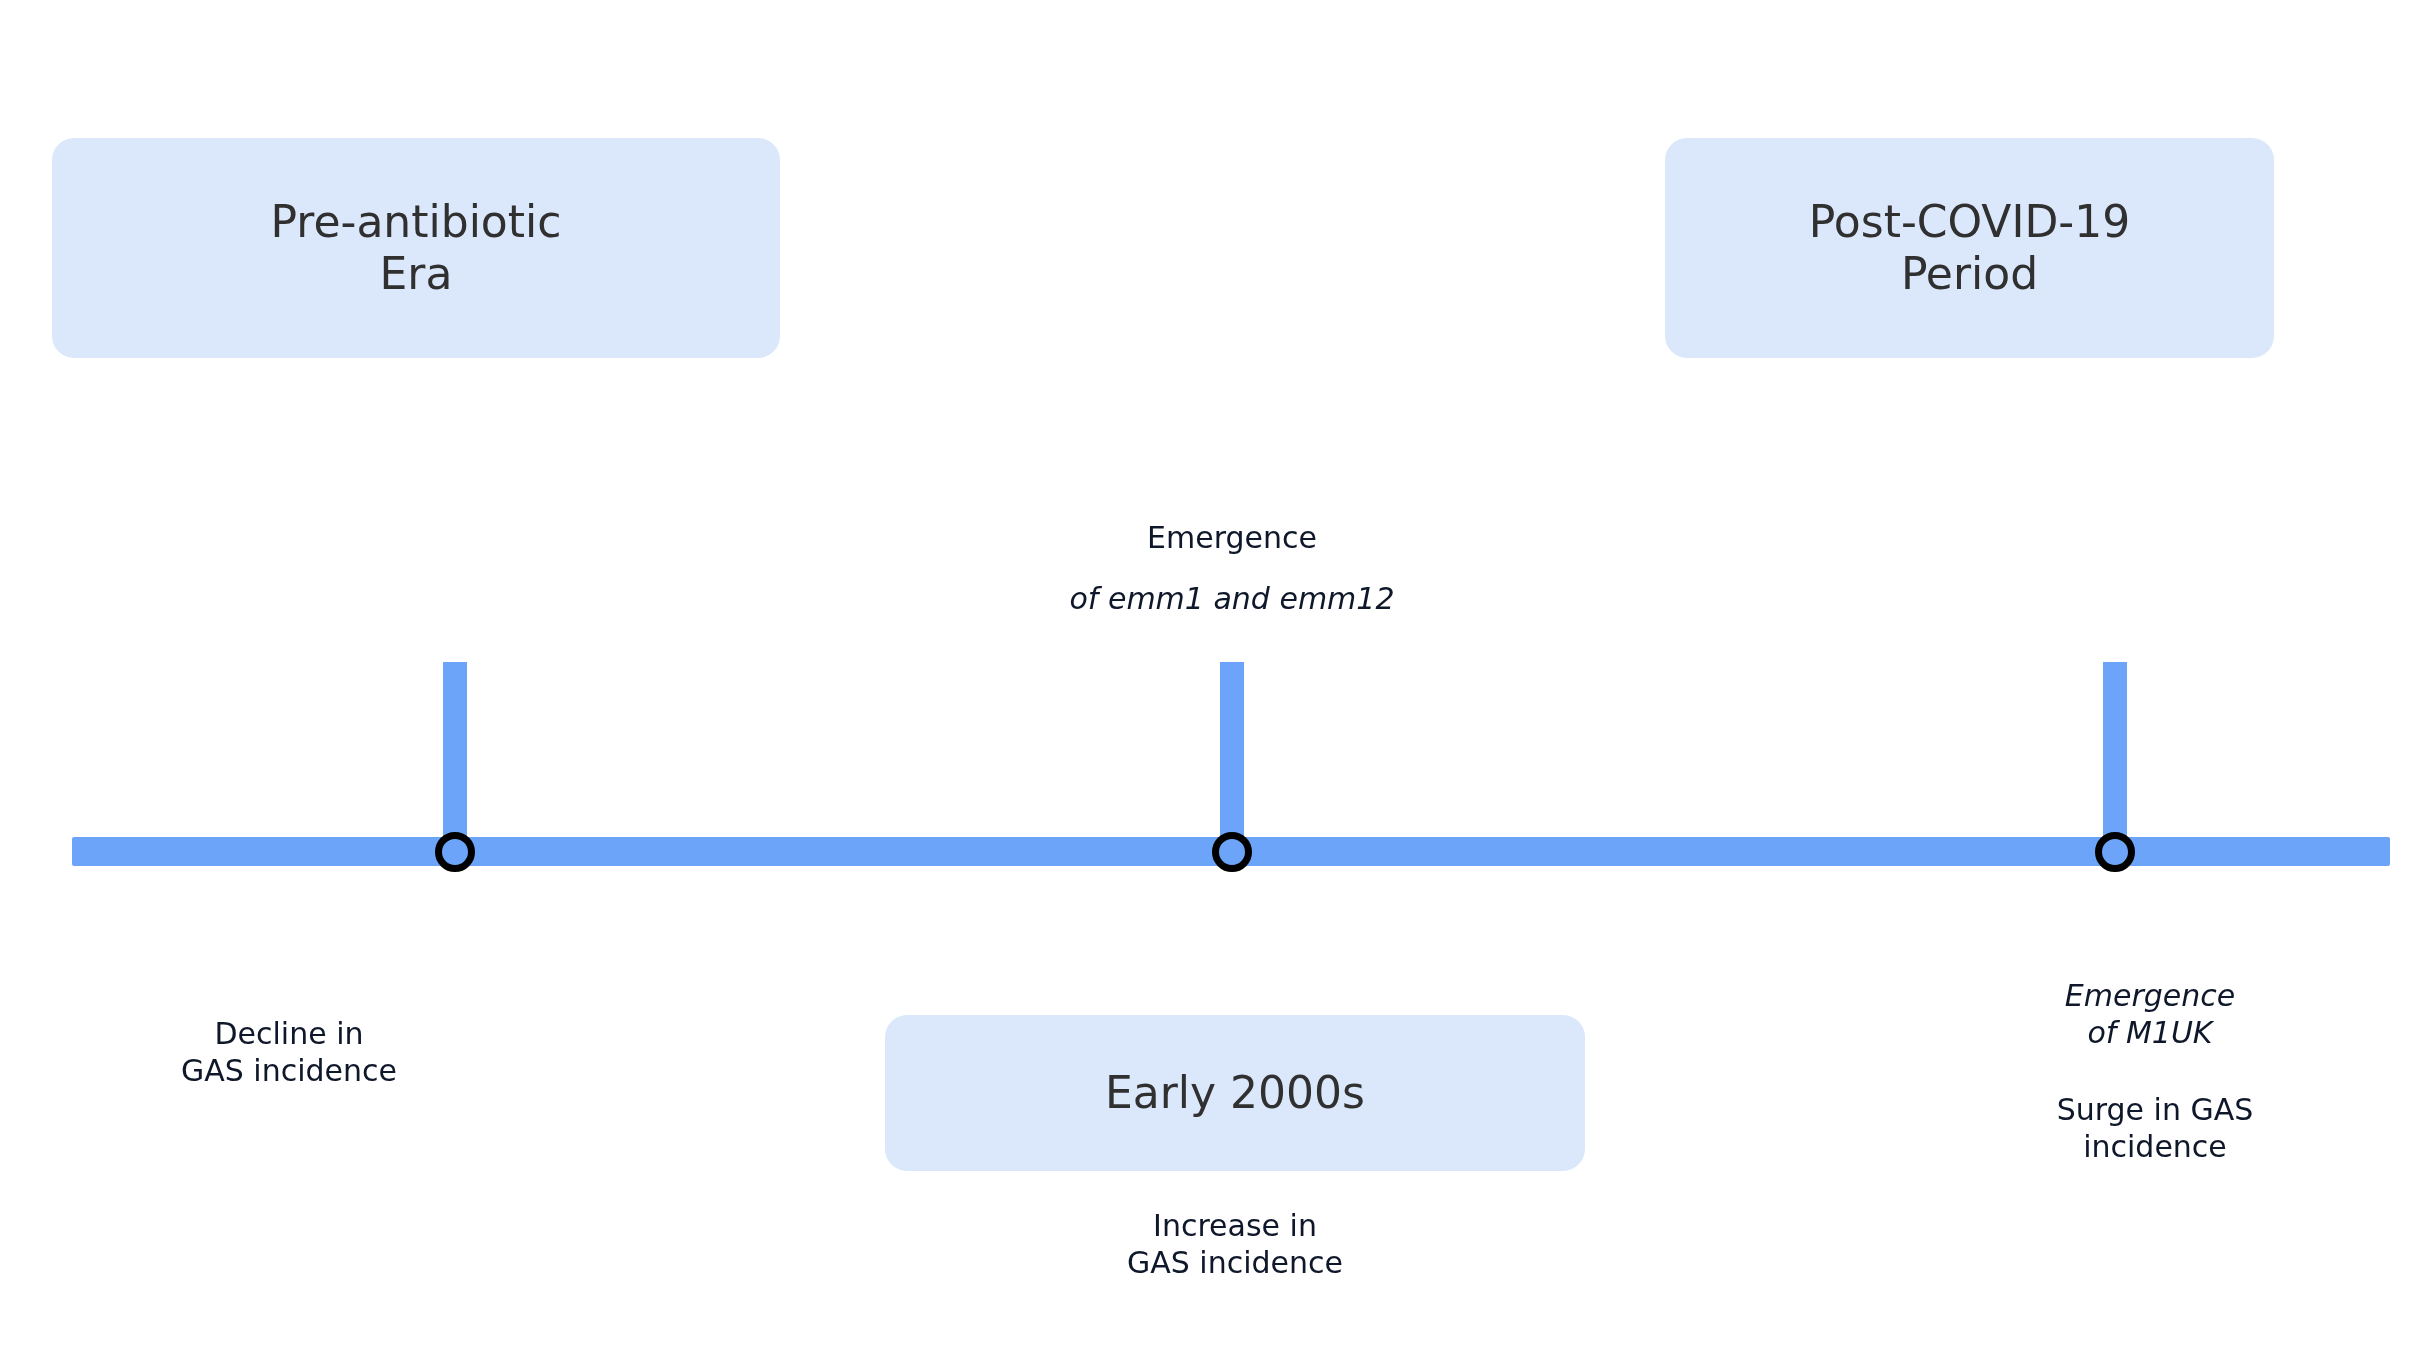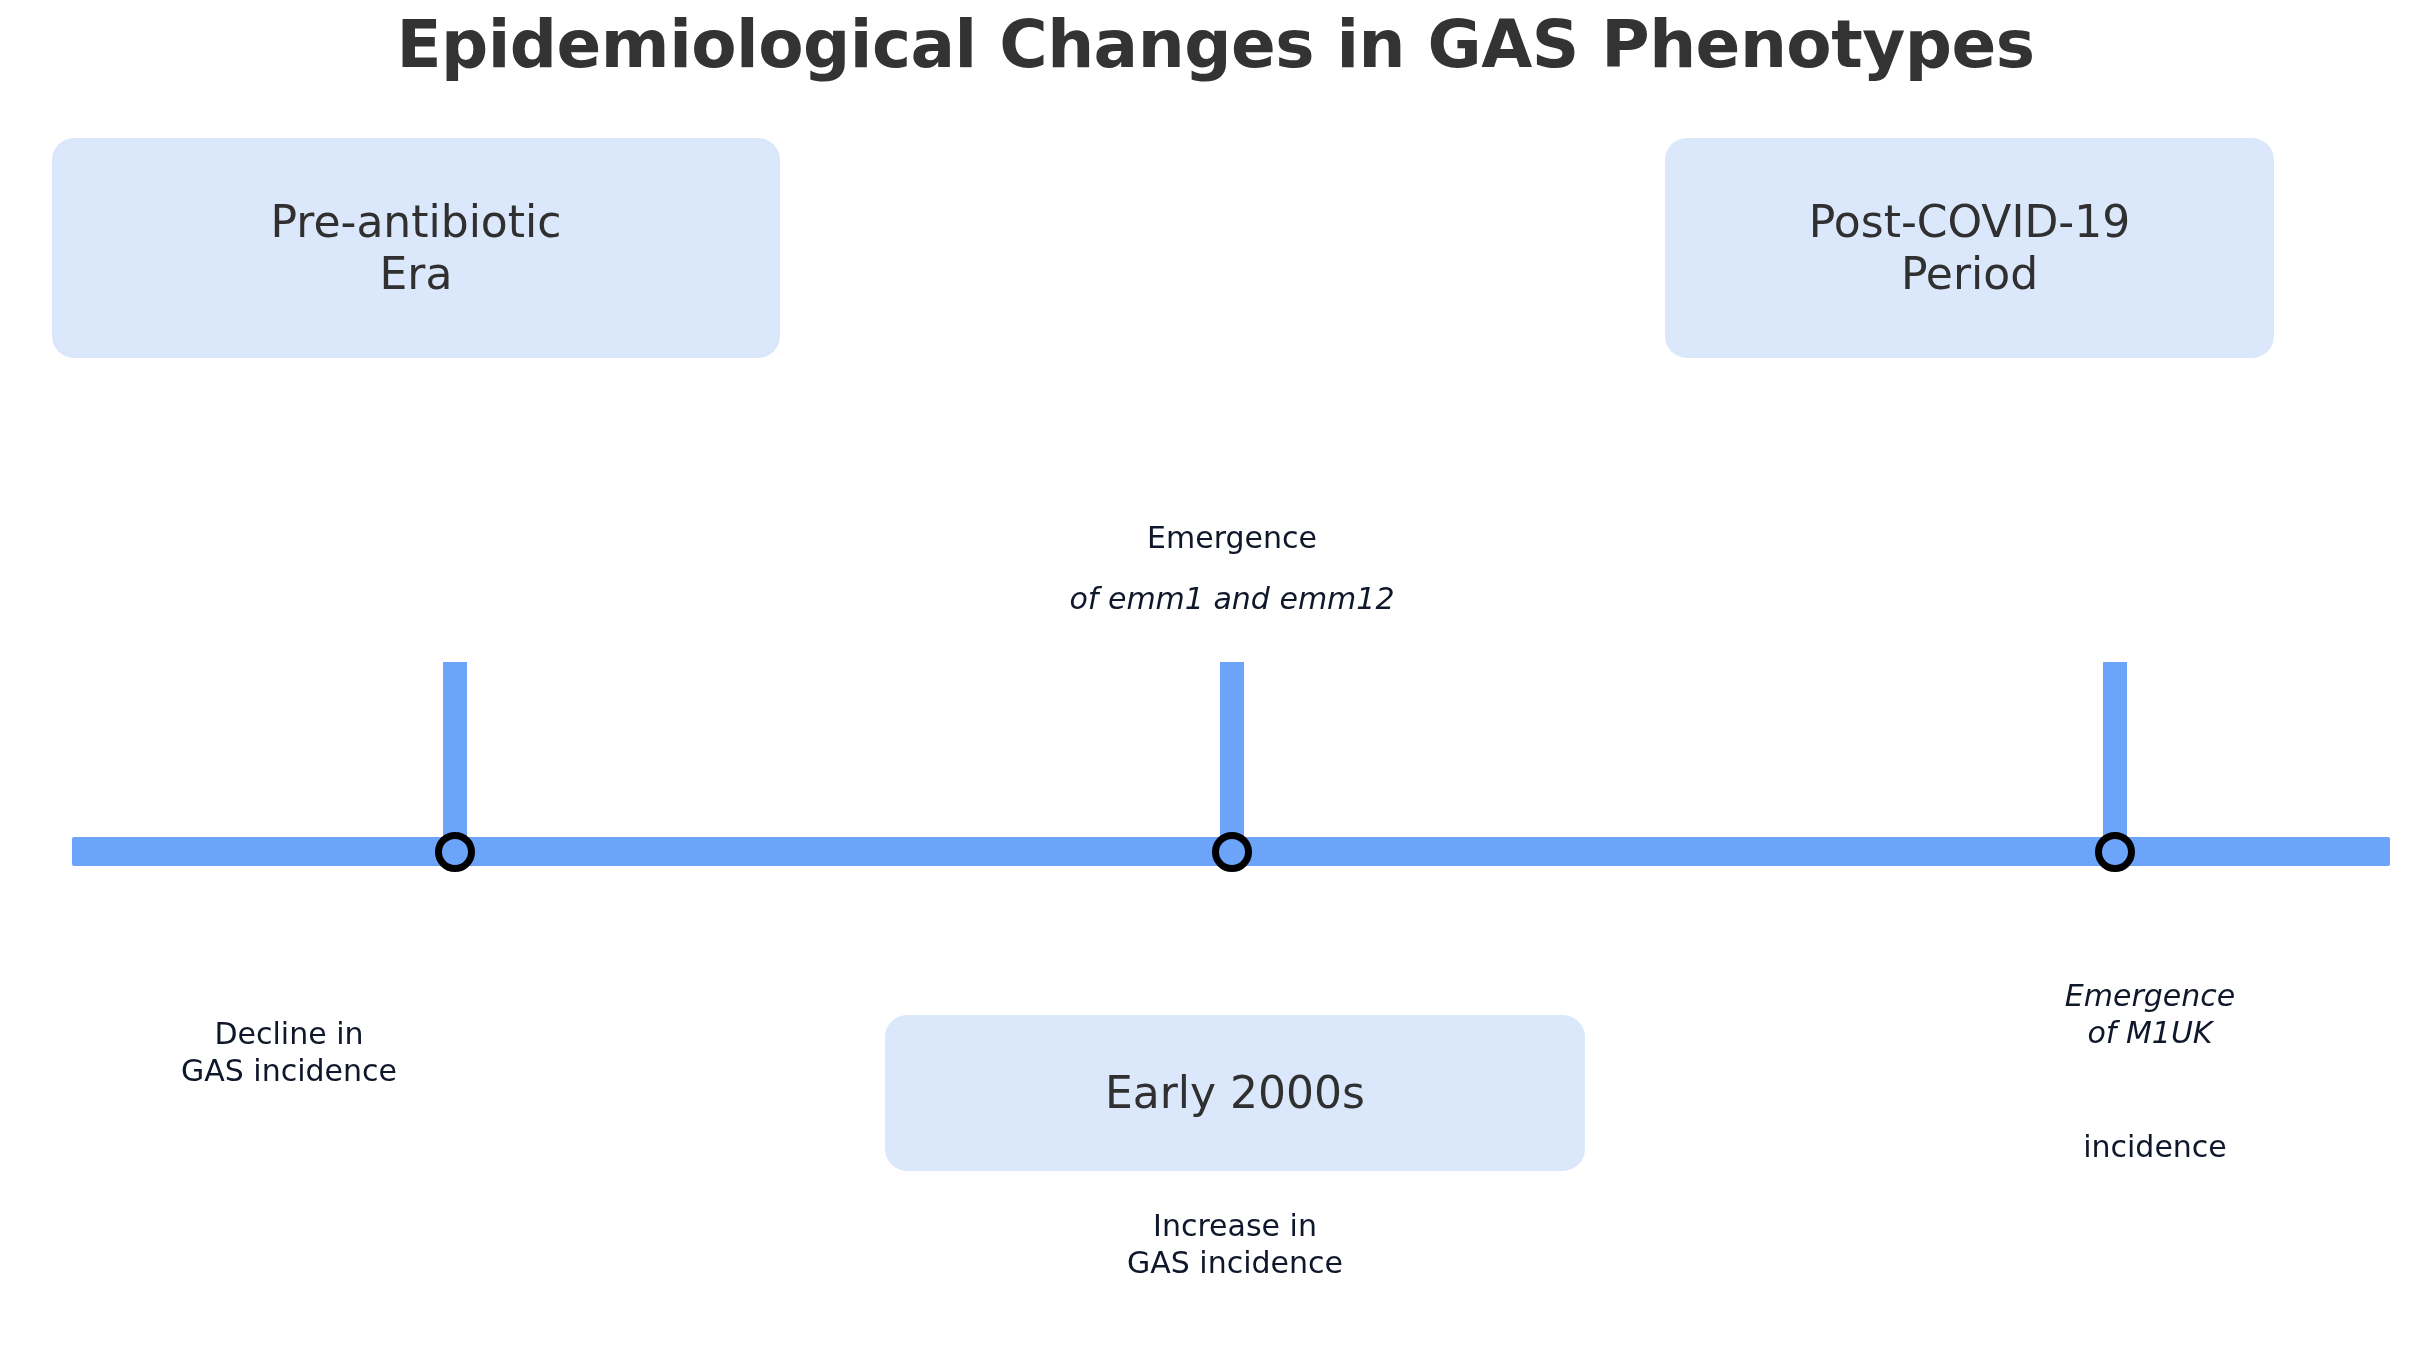--- a/index.html
+++ b/index.html
@@ -125,21 +125,20 @@
     left: 1900px;
     top: 1092px;
     width: 510px;
   }
 </style>
 </head>
 <body>
 
 <div id="canvas">
 
-  <div id="title">Epidemiological Changes in GAS Phenotypes</div>
 
   <div class="period-box" id="period-box-pre">
     <div>
       <span>Pre-antibiotic</span><br>
       <span>Era</span>
     </div>
   </div>
 
   <div class="period-box" id="period-box-post">
     <div>
@@ -176,17 +175,17 @@
     <span>Increase in</span><br>
     <span>GAS incidence</span>
   </div>
 
   <div class="label italic" id="event-label-right">
     <span>Emergence</span><br>
     <span>of M1UK</span>
   </div>
 
   <div class="label" id="desc-right">
-    <br>
+    <span>Surge in GAS</span><br>
     <span>incidence</span>
   </div>
 
 </div>
 
 </body></html>

